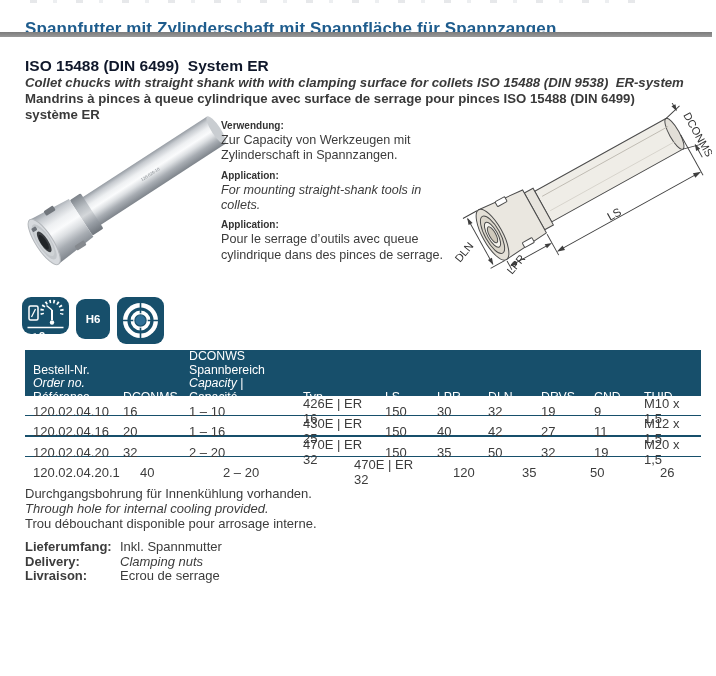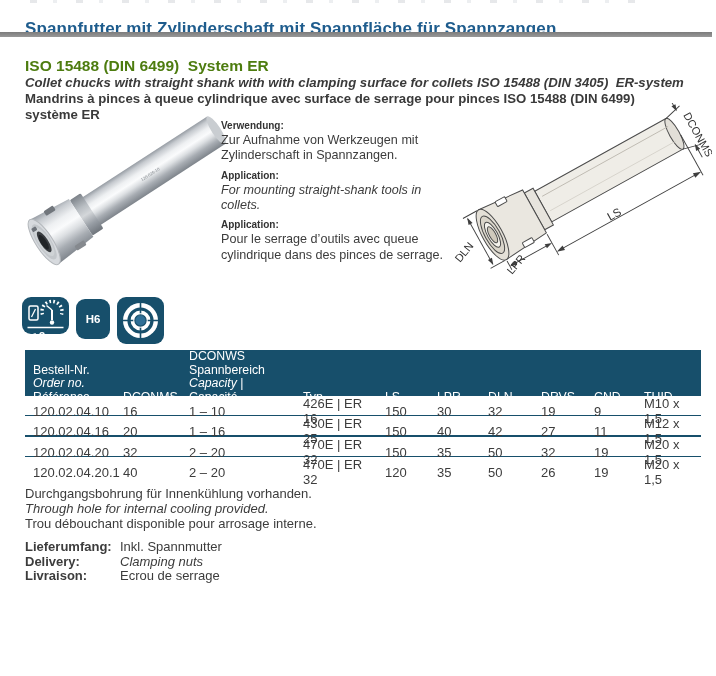--- a/index.html
+++ b/index.html
@@ -4,21 +4,21 @@
 <style>
   html,body{margin:0;padding:0;}
   body{width:716px;height:676px;position:relative;background:#ffffff;
        font-family:"Liberation Sans","DejaVu Sans",sans-serif;color:#3c3c3c;overflow:hidden;}
   .abs{position:absolute;}
   
   .top-artifact{left:30px;top:0;width:620px;height:3px;opacity:.45;
       background:repeating-linear-gradient(90deg,#c9ccd1 0 7px,transparent 7px 23px,#d6dadf 23px 27px,transparent 27px 46px);}
   .page-title{left:25px;top:8px;font-size:17px;font-weight:bold;color:#1e5c8d;letter-spacing:.1px;}
   .gray-bar{left:0;top:32px;width:712px;height:5px;background:linear-gradient(#7c7c7c,#989898);}
-  .subtitle{left:25px;top:44px;font-size:15.5px;font-weight:bold;color:#4d7c0f;white-space:pre-wrap;}
+  .subtitle{left:25px;top:44px;font-size:15.5px;font-weight:bold;color:#0f172a;white-space:pre-wrap;}
   .intro{left:25px;top:75px;width:666px;font-size:13.2px;line-height:16px;color:#3a3a3a;}
   .intro .en{font-style:italic;font-weight:600;white-space:pre-wrap;}
   .intro .fr{font-weight:600;}
   
   .usage{left:221px;top:118px;width:232px;font-size:12.6px;line-height:15.2px;}
   .usage h4{margin:0;font-size:10px;font-weight:bold;color:#333;}
   .usage p{margin:0 0 4px 0;}
   .usage .it{font-style:italic;}
   
   .badges{left:22px;top:297px;display:flex;align-items:flex-start;gap:7px;}
@@ -31,21 +31,21 @@
   .spec-table{left:25px;top:350px;width:676px;}
   .tgrid{display:grid;grid-template-columns:90px 66px 114px 82px 52px 51px 53px 53px 50px 65px;}
   .thead{background:#174f6b;color:#ffffff;height:46px;}
   .thead .hc{display:flex;flex-direction:column;justify-content:flex-end;
              padding:0 0 5px 8px;font-size:12.3px;line-height:13.6px;}
   .thead .it{font-style:italic;}
   .t-row{height:19px;align-items:center;font-size:13px;color:#3c3c3c;
          border-bottom:1px solid #174f6b;}
   .t-row:first-of-type{border-top:1px solid #174f6b;}
   .t-row.thick{border-bottom-width:2px;}
-  .t-row.last{border-bottom:none;}
+  .t-row.last{border-bottom:none;gap:17px;}
   .t-row .tc{padding-left:8px;white-space:pre-wrap;}
   
   .notes{left:25px;top:486px;font-size:13px;line-height:15px;}
   .notes .de{font-weight:normal;}
   .notes .en{font-style:italic;}
   .delivery{left:25px;top:540px;font-size:13px;line-height:14.6px;
             display:grid;grid-template-columns:95px auto;}
   .delivery .lbl{font-weight:bold;}
   .delivery .it{font-style:italic;}
   svg text{font-family:"Liberation Sans","DejaVu Sans",sans-serif;}
@@ -53,21 +53,21 @@
 </head>
 <body>
 
 <div class="abs top-artifact"></div>
 
 <h1 class="abs page-title">Spannfutter mit Zylinderschaft mit Spannfläche für Spannzangen</h1>
 <div class="abs gray-bar"></div>
 <h2 class="abs subtitle">ISO 15488 (DIN 6499)  System ER</h2>
 
 <div class="abs intro">
-  <span class="en">Collet chucks with straight shank with with clamping surface for collets ISO 15488 (DIN 3405)  ER-system</span><br>
+  <span class="en">Collet chucks with straight shank with with clamping surface for collets ISO 15488 (DIN 9538)  ER-system</span><br>
   <span class="fr">Mandrins à pinces à queue cylindrique avec surface de serrage pour pinces ISO 15488 (DIN 6499) système ER</span>
 </div>
 
 <div class="abs" style="left:15px;top:111px;">
   <svg width="212" height="157" viewBox="0 0 212 157">
     <defs>
       <linearGradient id="gMetal" x1="0" y1="0" x2="0" y2="1">
         <stop offset="0" stop-color="#969ca3"></stop>
           <stop offset=".12" stop-color="#c6cacf"></stop>
         <stop offset=".30" stop-color="#eef0f2"></stop>
@@ -97,21 +97,21 @@
       <ellipse cx="-20" cy="0" rx="5.6" ry="16.5" fill="#cfd3d6"></ellipse>
       <ellipse cx="-20" cy="0" rx="4" ry="12" fill="#3a3d41"></ellipse>
       <ellipse cx="-20.6" cy="0" rx="2.8" ry="8.5" fill="#212427"></ellipse>
       <rect x="-24" y="-18" width="5" height="4" rx="1" fill="#6e737a"></rect>
     </g>
   </svg>
 </div>
 
 <div class="abs usage">
   <h4>Verwendung:</h4>
-  <p>Zur Aufnahme von Werkzeugen mit Zylinderschaft in Spannzangen.</p>
+  <p>Zur Capacity von Werkzeugen mit Zylinderschaft in Spannzangen.</p>
   <h4>Application:</h4>
   <p class="it">For mounting straight-shank tools in collets.</p>
   <h4>Application:</h4>
   <p>Pour le serrage d’outils avec queue cylindrique dans des pinces de serrage.</p>
 </div>
 
 <div class="abs" style="left:450px;top:103px;">
   <svg width="262" height="192" viewBox="0 0 262 192">
     <g transform="translate(60,122) rotate(-29)" stroke="#4b4b4b" stroke-width="1" fill="#efede7">
       <rect x="38" y="-17.5" width="150" height="35"></rect>

